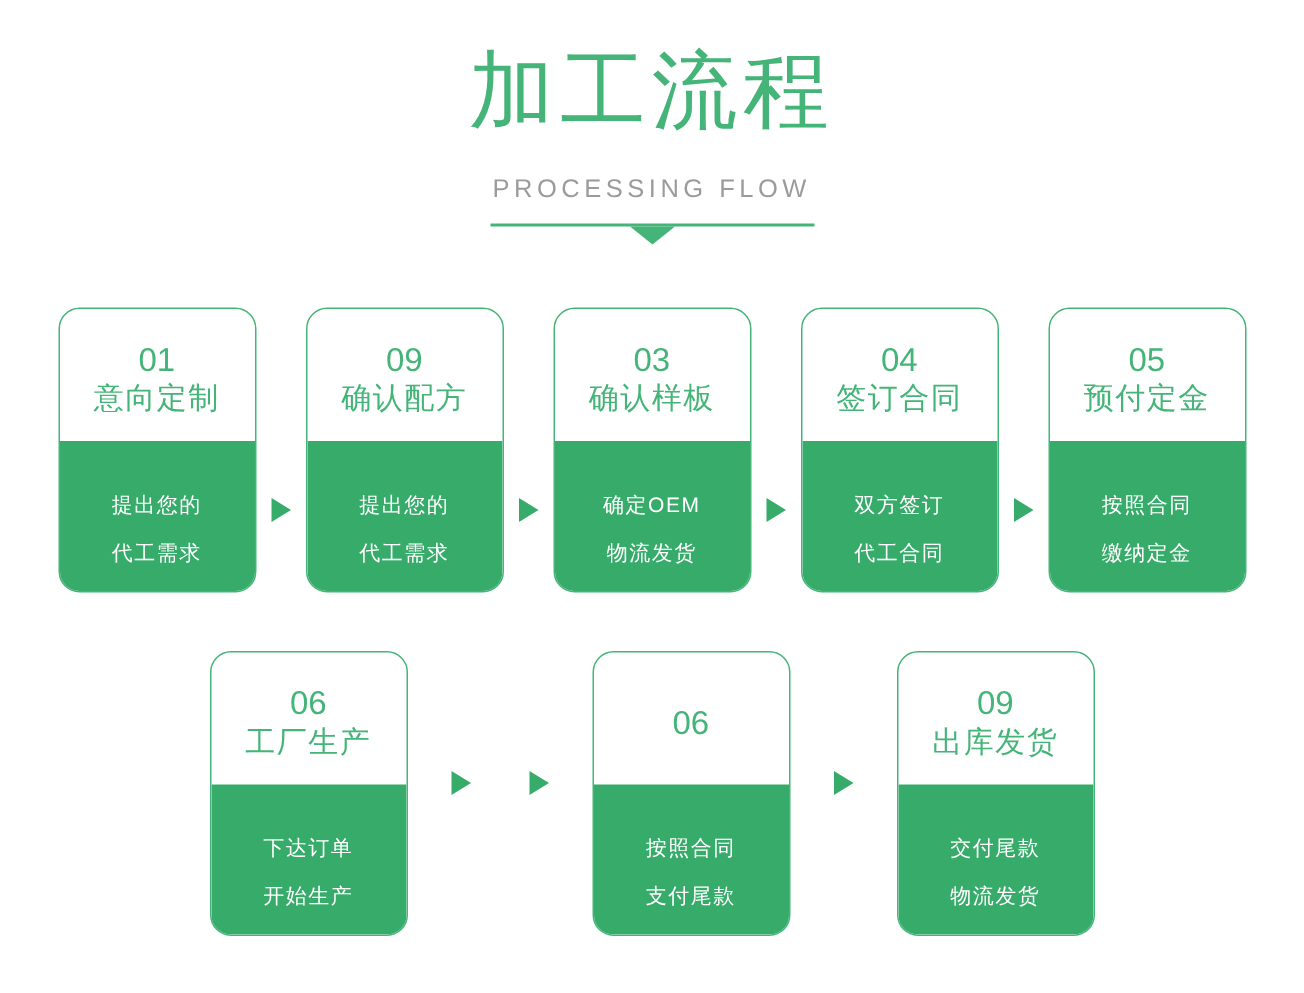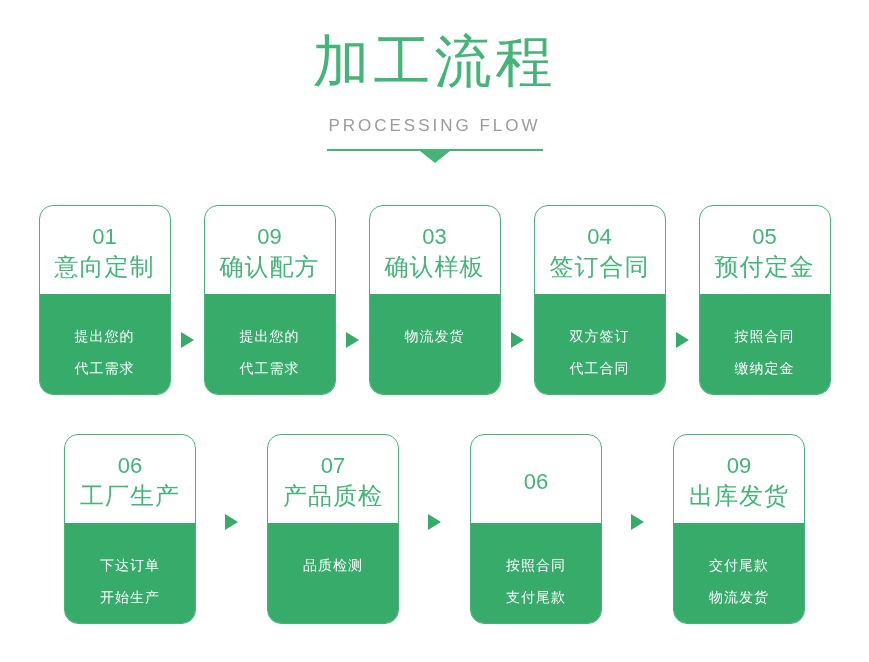--- a/index.html
+++ b/index.html
@@ -28,21 +28,21 @@
   .row{display:flex;justify-content:center;align-items:flex-start;}
   .row-1{margin-top:54px;align-items:center;}
   .row-2{margin-top:39px;gap:19px;}
 
   .card{width:132px;height:190px;border:1px solid var(--green-accent);
     border-radius:14px;background:#ffffff;overflow:hidden;
     display:flex;flex-direction:column;}
   .card-top{height:88px;display:flex;flex-direction:column;align-items:center;
     justify-content:center;padding-top:6px;}
   .card-number{font-size:22px;color:var(--green-accent);line-height:1.2;}
-  .card-title{font-size:24px;color:var(--green-accent);line-height:1.3;
+  .card-title{font-size:20px;color:var(--green-accent);line-height:1.3;
     letter-spacing:1px;white-space:nowrap;}
   .card-bottom{flex:1;background:var(--green-fill);color:#ffffff;
     text-align:center;padding-top:26px;font-size:14px;}
   .desc-line{display:block;line-height:32px;letter-spacing:1px;white-space:nowrap;}
 
   .arrow{width:0;height:0;border-top:8px solid transparent;
     border-bottom:8px solid transparent;border-left:13px solid var(--green-fill);
     margin:80px 10px 0 10px;flex-shrink:0;}
 </style>
 </head>
@@ -85,20 +85,21 @@
     </div>
 
     <div class="arrow"></div>
 
     <div class="card">
       <div class="card-top">
         <div class="card-number">03</div>
         <div class="card-title">确认样板</div>
       </div>
       <div class="card-bottom">
+        <span class="desc-line">确定OEM</span>
         <span class="desc-line">物流发货</span>
       </div>
     </div>
 
     <div class="arrow"></div>
 
     <div class="card">
       <div class="card-top">
         <div class="card-number">04</div>
         <div class="card-title">签订合同</div>
@@ -132,30 +133,20 @@
         <div class="card-title">工厂生产</div>
       </div>
       <div class="card-bottom">
         <span class="desc-line">下达订单</span>
         <span class="desc-line">开始生产</span>
       </div>
     </div>
 
     <div class="arrow"></div>
 
-    <div class="card">
-      <div class="card-top">
-        <div class="card-number">07</div>
-        <div class="card-title">产品质检</div>
-      </div>
-      <div class="card-bottom">
-        <span class="desc-line">品质检测</span>
-        <span class="desc-line"></span>
-      </div>
-    </div>
 
     <div class="arrow"></div>
 
     <div class="card">
       <div class="card-top">
         <div class="card-number">06</div>
       </div>
       <div class="card-bottom">
         <span class="desc-line">按照合同</span>
         <span class="desc-line">支付尾款</span>

